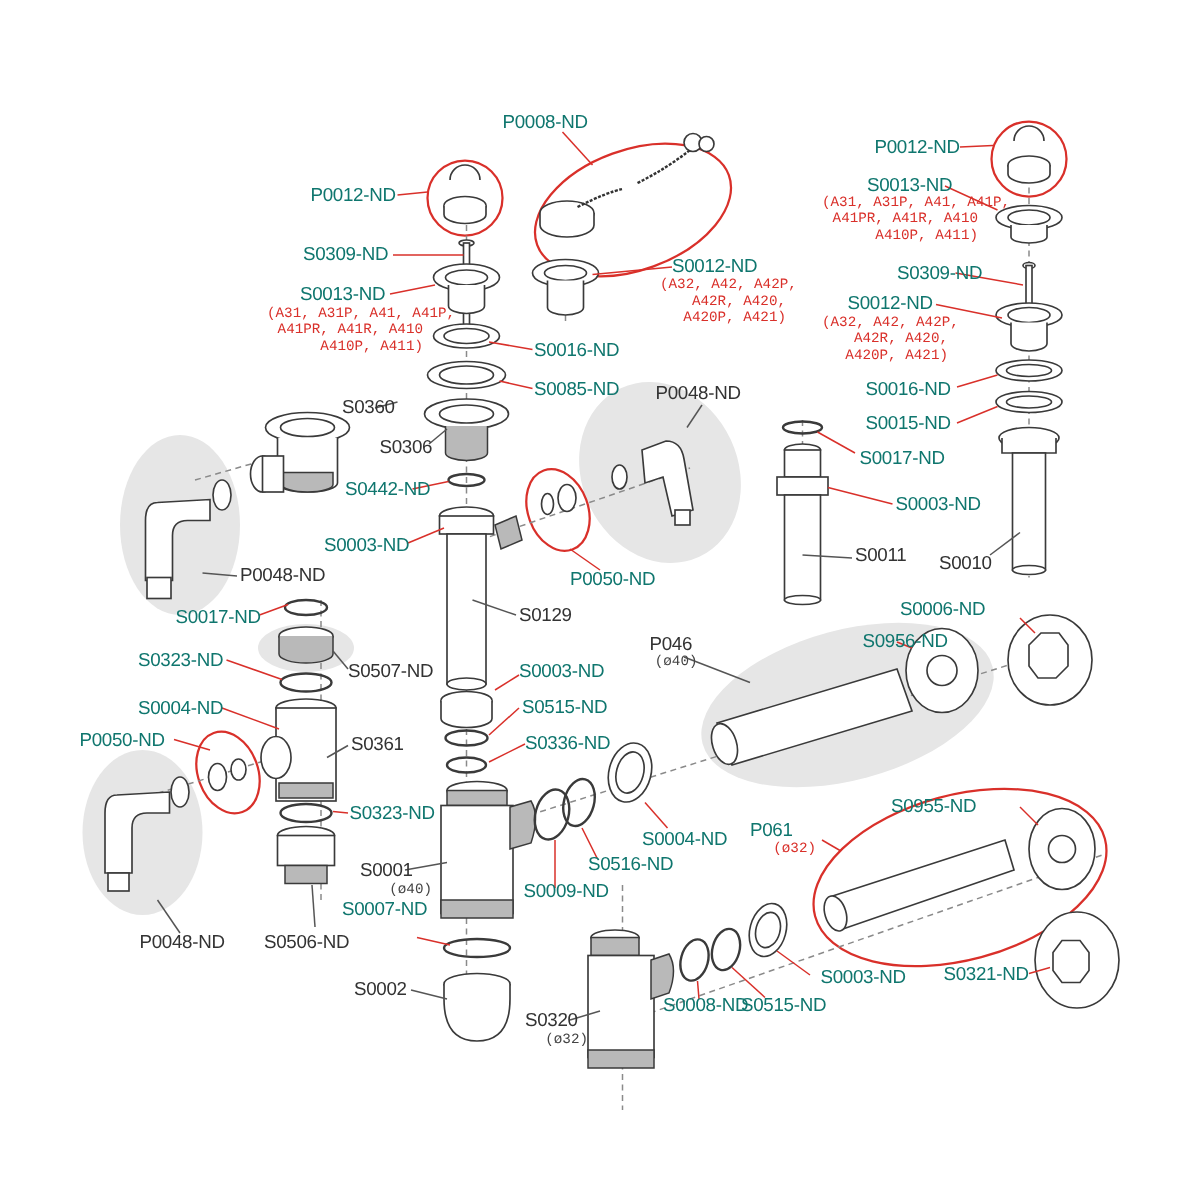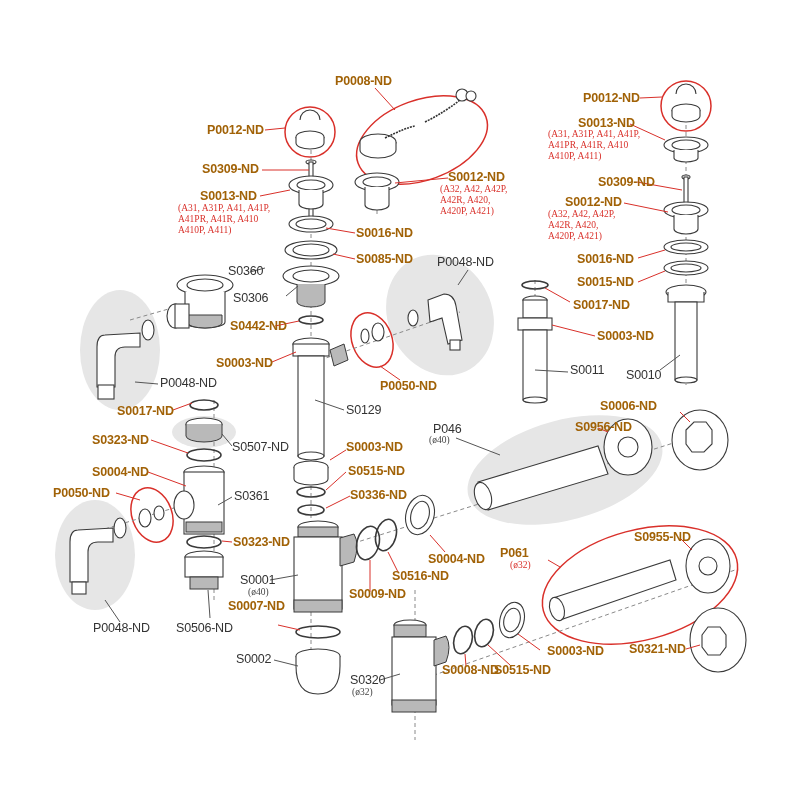--- a/index.html
+++ b/index.html
@@ -1,21 +1,21 @@
 <!DOCTYPE html>
 <html><head>
 <meta charset="utf-8">
 <style>
   html, body { margin: 0; padding: 0; background: #ffffff; }
   body { width: 800px; height: 800px; position: relative; overflow: hidden; font-family: "Liberation Sans", sans-serif; }
   #diagram { position: absolute; left: 0; top: 0; width: 800px; height: 800px; }
   .lbl { position: absolute; font-family: "Liberation Sans", sans-serif; font-size: 12.5px; line-height: 13px; white-space: nowrap; letter-spacing: -0.2px; }
-  .lbl.red { color: #a16207; font-weight: bold; }
+  .lbl.red { color: #0f766e; }
   .lbl.blk { color: #333333; }
-  .sub { position: absolute; font-family: Liberation Serif, serif; font-size: 9.5px; line-height: 11px; white-space: nowrap; text-align: left; }
+  .sub { position: absolute; font-family: Liberation Mono, monospace; font-size: 9.5px; line-height: 11px; white-space: nowrap; text-align: right; }
   .sub.red { color: #d9302a; }
   .sub.blk { color: #444444; }
   svg .part { fill: #ffffff; stroke: #3a3a3a; stroke-width: 1.1; }
   svg .shade { fill: #b9b9b9; stroke: #3a3a3a; stroke-width: 1; }
   svg .ring { fill: none; stroke: #3a3a3a; stroke-width: 1.6; }
   svg .axis { stroke: #8a8a8a; stroke-width: 1; stroke-dasharray: 4 3; fill: none; }
   svg .leadR { stroke: #d9302a; stroke-width: 1; fill: none; }
   svg .leadK { stroke: #555555; stroke-width: 1; fill: none; }
   svg .circR { stroke: #d9302a; stroke-width: 1.5; fill: none; }
   svg .blob { fill: #e6e6e6; stroke: none; }
@@ -388,21 +388,21 @@
   <div>A420P, A421)</div>
 </div>
 <div class="lbl red" style="left:577px;top:253px">S0016-ND</div>
 <div class="lbl red" style="left:577px;top:276px">S0015-ND</div>
 <div class="lbl red" style="left:573px;top:299px">S0017-ND</div>
 <div class="lbl red" style="left:597px;top:330px">S0003-ND</div>
 <div class="lbl blk" style="left:570px;top:364px">S0011</div>
 <div class="lbl blk" style="left:626px;top:369px">S0010</div>
 
 <div class="lbl blk" style="left:228px;top:265px">S0360</div>
-<div class="lbl blk" style="left:233px;top:292px">S0306</div>
+<div class="lbl blk" style="left:253px;top:292px">S0306</div>
 <div class="lbl blk" style="left:437px;top:256px">P0048-ND</div>
 <div class="lbl red" style="left:230px;top:320px">S0442-ND</div>
 <div class="lbl red" style="left:216px;top:357px">S0003-ND</div>
 <div class="lbl red" style="left:380px;top:380px">P0050-ND</div>
 <div class="lbl blk" style="left:160px;top:377px">P0048-ND</div>
 <div class="lbl blk" style="left:346px;top:404px">S0129</div>
 
 <div class="lbl red" style="left:117px;top:405px">S0017-ND</div>
 <div class="lbl red" style="left:92px;top:434px">S0323-ND</div>
 <div class="lbl blk" style="left:232px;top:441px">S0507-ND</div>
@@ -423,20 +423,20 @@
 <div class="sub blk" style="left:248px;top:587px;width:40px">(ø40)</div>
 <div class="lbl red" style="left:228px;top:600px">S0007-ND</div>
 <div class="lbl blk" style="left:236px;top:653px">S0002</div>
 
 <div class="lbl blk" style="left:433px;top:423px">P046</div>
 <div class="sub blk" style="left:429px;top:435px;width:36px">(ø40)</div>
 <div class="lbl red" style="left:575px;top:421px">S0956-ND</div>
 <div class="lbl red" style="left:600px;top:400px">S0006-ND</div>
 <div class="lbl red" style="left:500px;top:547px">P061</div>
 <div class="sub red" style="left:510px;top:560px;width:34px">(ø32)</div>
-<div class="lbl red" style="left:634px;top:531px">S0955-ND</div>
+<div class="lbl red" style="left:594px;top:531px">S0955-ND</div>
 <div class="lbl red" style="left:629px;top:643px">S0321-ND</div>
 
 <div class="lbl blk" style="left:350px;top:674px">S0320</div>
 <div class="sub blk" style="left:352px;top:687px;width:40px">(ø32)</div>
 <div class="lbl red" style="left:442px;top:664px">S0008-ND</div>
 <div class="lbl red" style="left:494px;top:664px">S0515-ND</div>
 <div class="lbl red" style="left:547px;top:645px">S0003-ND</div>
 
 </body></html>

